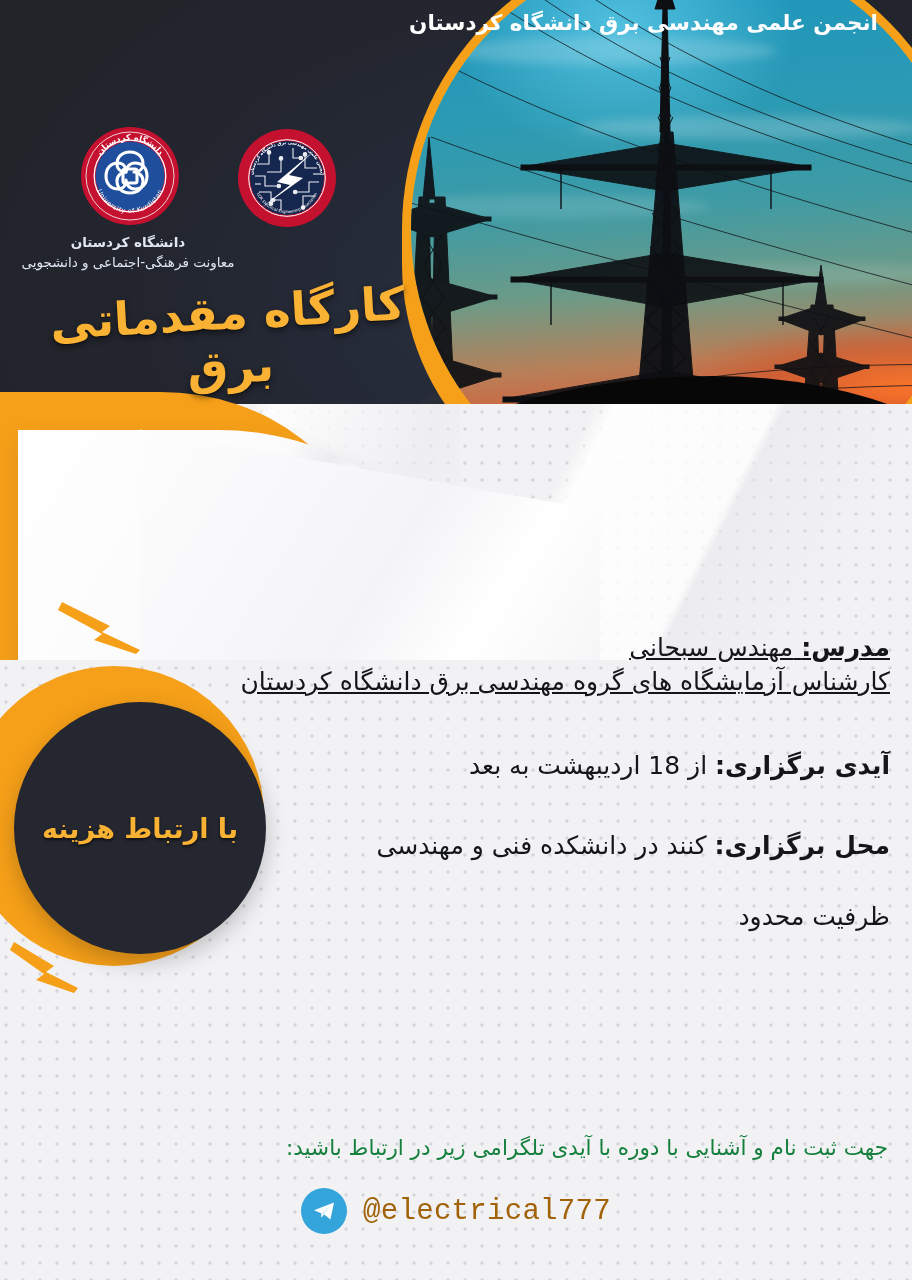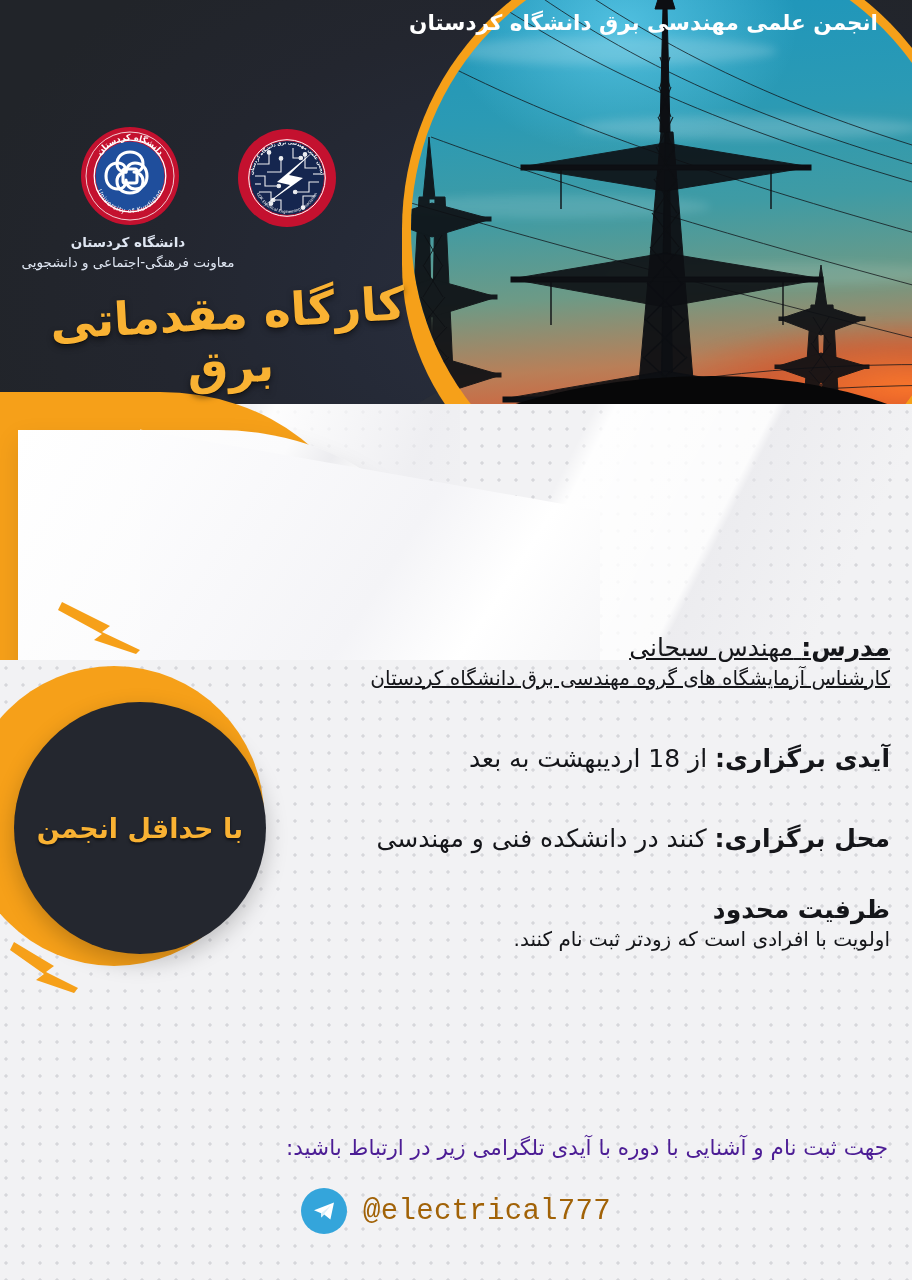--- a/index.html
+++ b/index.html
@@ -319,40 +319,40 @@
   .block { margin-bottom: 30px; }
   .block .lead {
     font-size: 25px;
     line-height: 1.30;
     font-weight: normal;
   }
   .block .lead b, .block .lead .k {
     font-weight: bold;
   }
   .block .sub {
-    font-size: 20px;
+    font-size: 25px;
     line-height: 1.32;
     font-weight: normal;
   }
-  .block.cap .lead { font-weight: bold; }
+  .block.cap .lead { font-weight: normal; }
 
   .b-mod  { margin-bottom: 52px; text-decoration: underline; }
   .b-date { margin-bottom: 48px; }
   .b-loc  { margin-bottom: 38px; }
 
   
   .footer-note {
     position: absolute;
     z-index: 13;
     right: 24px; top: 1134px;
     width: 640px;
     text-align: right;
     direction: rtl;
     font-size: 21.5px;
-    color: #4c1d95;
+    color: #15803d;
     line-height: 1.3;
   }
   .telegram-row {
     position: absolute;
     z-index: 13;
     left: 0; top: 1188px;
     width: 912px;
     display: flex;
     justify-content: center;
     align-items: center;
@@ -516,21 +516,21 @@
     </svg>
   </div>
   <div class="bolt" style="left:4px; top:938px;">
     <svg width="80" height="60" viewBox="0 0 80 60">
       <path d="M10,4 L50,28 L42,34 L74,50 L70,55 L32,42 L40,36 L6,12 Z" fill="#f6a019"></path>
     </svg>
   </div>
 
   <div class="badge-arc"></div>
   <div class="badge-circle">
-    <span class="badge-text">با حداقل انجمن</span>
+    <span class="badge-text">با ارتباط هزینه</span>
   </div>
 
   <div class="header-text">
     <div class="header-line">انجمن علمی مهندسی برق دانشگاه کردستان</div>
   </div>
 
   <div class="logos">
 
     <svg class="logo logo-uok" viewBox="0 0 100 100">
       <circle cx="50" cy="50" r="49" fill="#c4112f"></circle>
@@ -624,21 +624,20 @@
 
     <div class="block b-loc">
       <div class="lead">
         <b>محل برگزاری:</b>
         <span>کنند در  دانشکده فنی و مهندسی</span>
       </div>
     </div>
 
     <div class="block cap">
       <div class="lead">ظرفیت محدود</div>
-      <div class="sub">اولویت با افرادی است که زودتر ثبت نام کنند.</div>
     </div>
 
   </div>
 
   <div class="footer-note">جهت ثبت نام و آشنایی با دوره با آیدی تلگرامی زیر در ارتباط باشید:</div>
 
   <div class="telegram-row">
     <span class="tg-icon">
       <svg width="28" height="28" viewBox="0 0 28 28" aria-hidden="true">
         <path d="M4,13.2 L24,5.4 L20.4,22.6 L14.2,17.6 L11.3,20.6 L11.1,16.2 Z" fill="#ffffff"></path>

